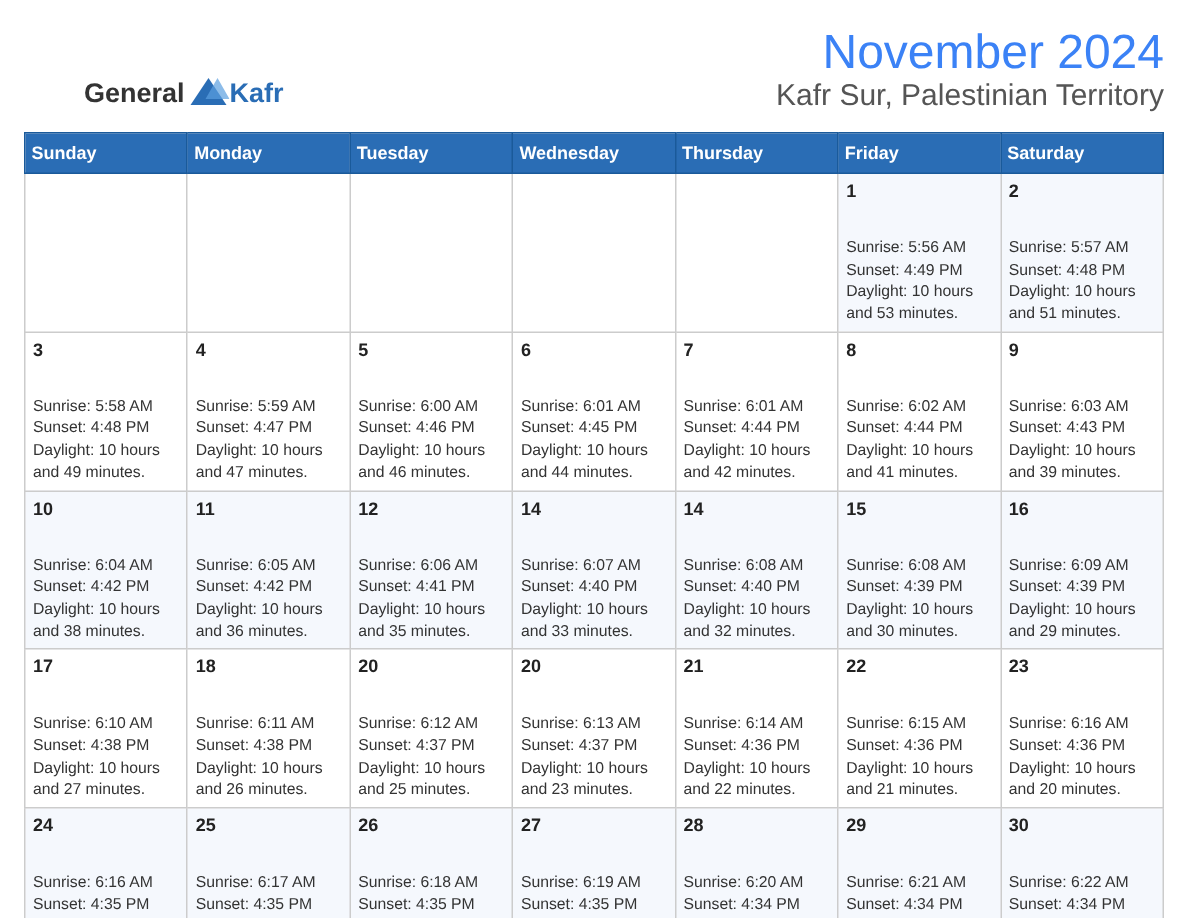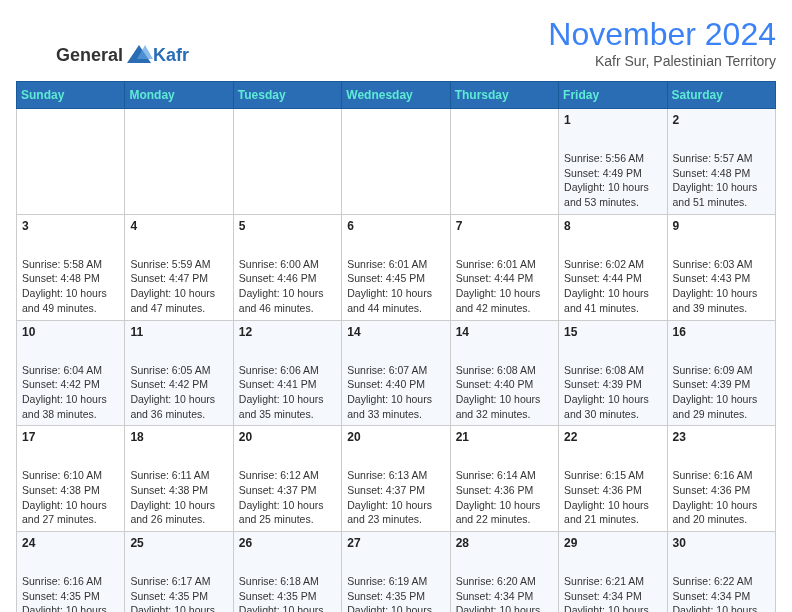--- a/index.html
+++ b/index.html
@@ -39,31 +39,31 @@
     }
     .title-area {
       text-align: right;
     }
     .month-title {
       font-size: 32px;
       font-weight: normal;
       color: #3b82f6;
     }
     .location-title {
-      font-size: 14px;
+      font-size: 20px;
       color: #555;
     }
     .calendar-table {
       width: 100%;
       border-collapse: collapse;
       font-size: 11px;
     }
     .calendar-table thead th {
       background-color: #2a6db5;
-      color: #5eead4;
+      color: #ffffff;
       padding: 6px 4px;
       text-align: left;
       font-size: 12px;
       font-weight: bold;
       border: 1px solid #1a5a9a;
     }
     .calendar-table tbody td {
       border: 1px solid #ccc;
       vertical-align: top;
       padding: 4px 5px;

